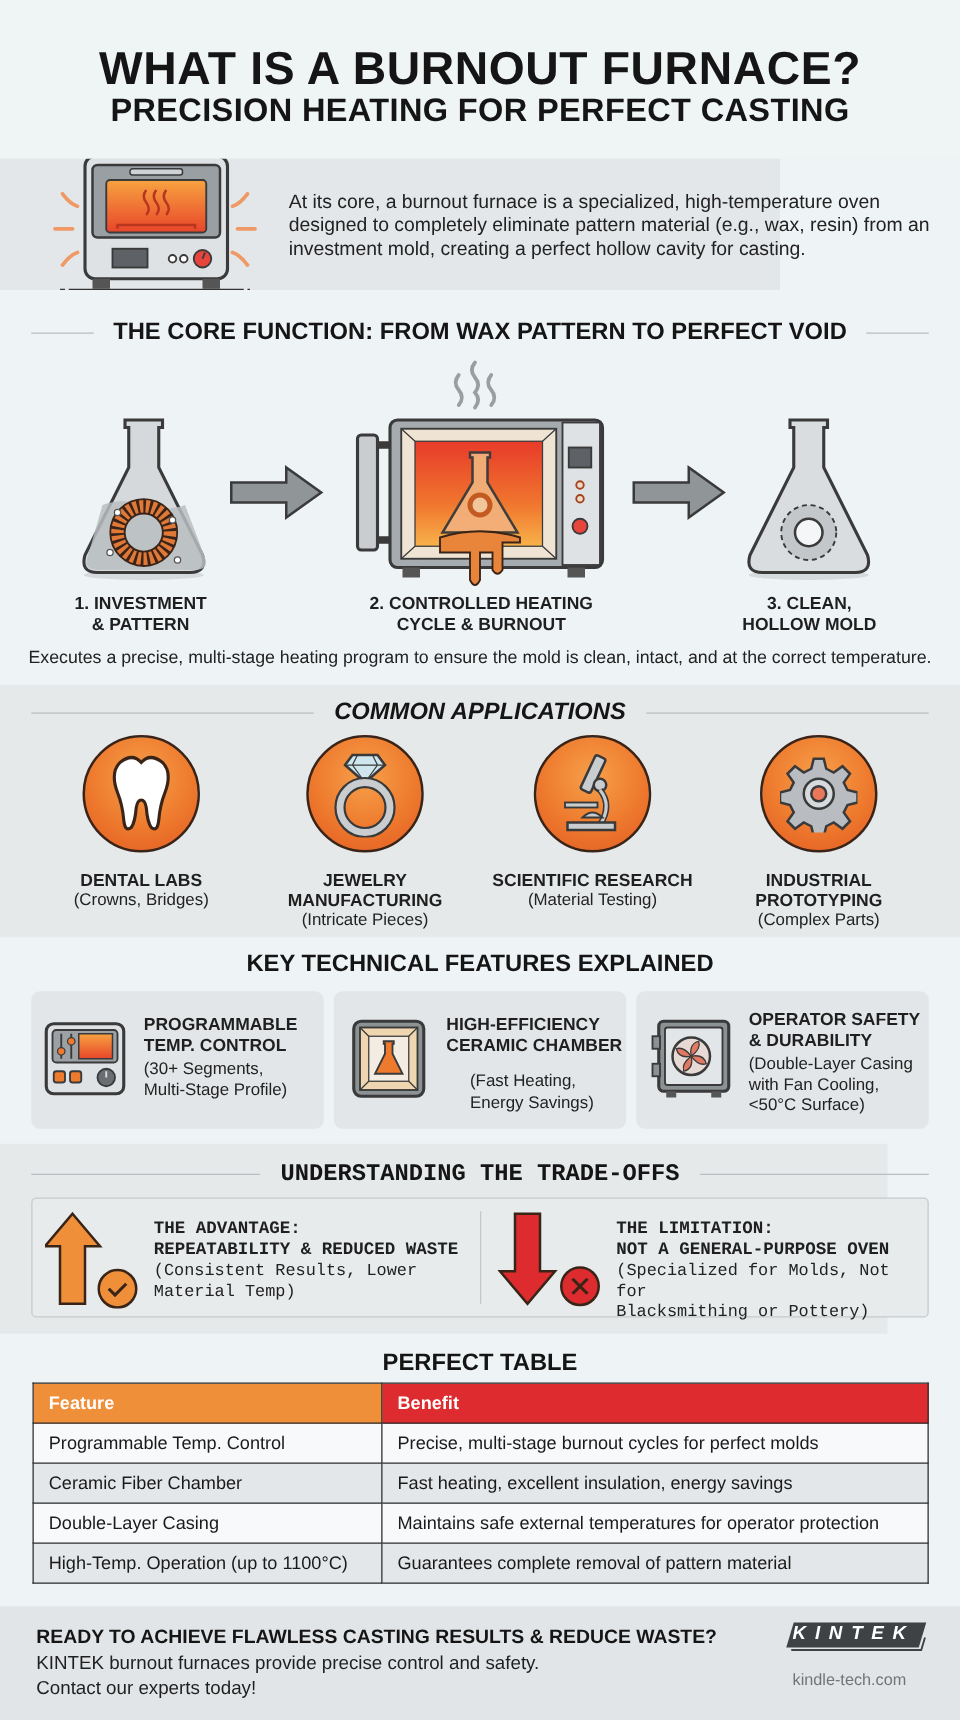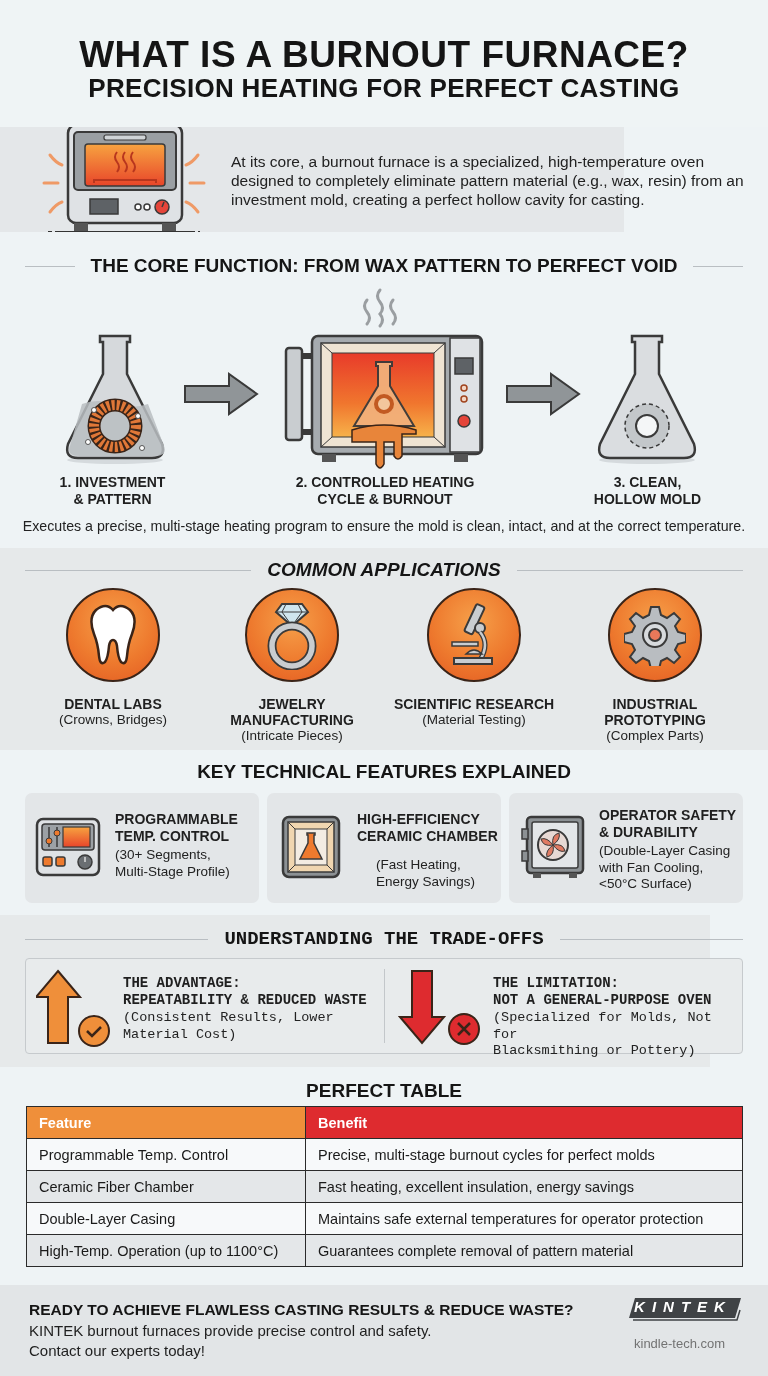--- a/index.html
+++ b/index.html
@@ -355,21 +355,21 @@
       <path d="M22 2 l22 26 h-12 v46 h-20 v-46 h-12 z" fill="#ef8f3a" stroke="#3a2418" stroke-width="2"></path>
       <circle cx="58" cy="62" r="15" fill="#ef8f3a" stroke="#3a2418" stroke-width="2"></circle>
       <path d="M51 62 l5 5 l9 -9" stroke="#3a2418" stroke-width="2.5" fill="none"></path>
     </svg>
     <div class="trade-title" style="left:97px;top:16px;">
       <div>THE ADVANTAGE:</div>
       <div>REPEATABILITY &amp; REDUCED WASTE</div>
     </div>
     <div class="trade-sub" style="left:97px;top:51px;">
       <div>(Consistent Results, Lower</div>
-      <div>Material Cost)</div>
+      <div>Material Temp)</div>
     </div>
     <div class="trade-div"></div>
     <svg style="position:absolute;left:372px;top:10px;" width="86" height="78" viewBox="0 0 86 78">
       <path d="M14 2 h20 v46 h12 l-22 26 l-22 -26 h12 z" fill="#de2b2f" stroke="#3a2418" stroke-width="2"></path>
       <circle cx="66" cy="60" r="15" fill="#de2b2f" stroke="#3a2418" stroke-width="2"></circle>
       <path d="M60 54 l12 12 M72 54 l-12 12" stroke="#3a2418" stroke-width="2.5"></path>
     </svg>
     <div class="trade-title" style="left:467px;top:16px;">
       <div>THE LIMITATION:</div>
       <div>NOT A GENERAL-PURPOSE OVEN</div>

